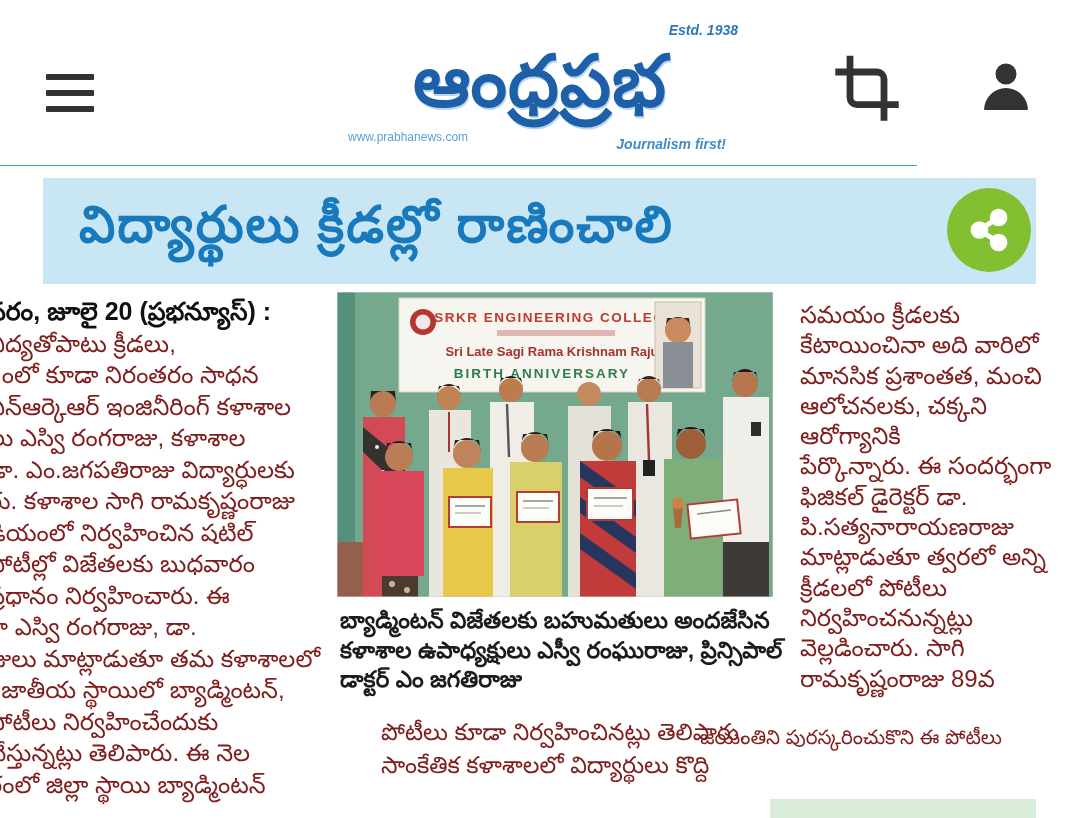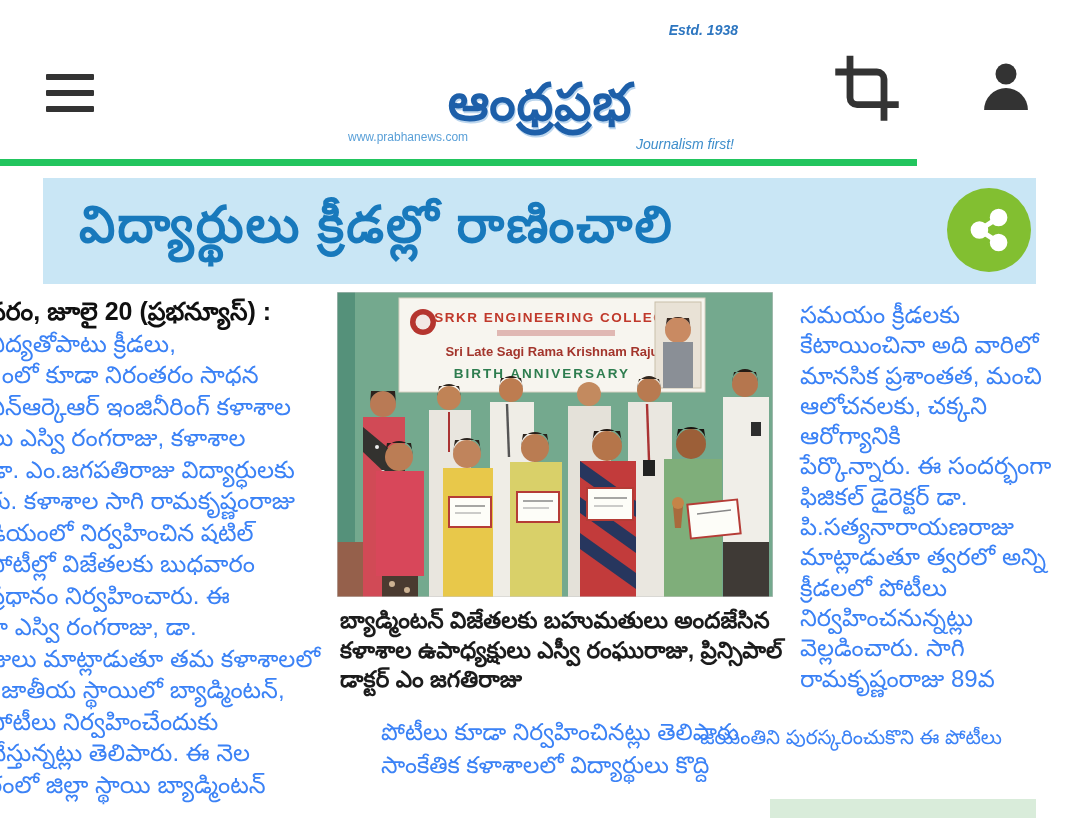--- a/index.html
+++ b/index.html
@@ -5,46 +5,46 @@
   * { margin:0; padding:0; box-sizing:border-box; }
   html,body { width:1073px; height:818px; }
   body {
     position:relative; overflow:hidden; background:#ffffff;
     font-family:"Liberation Sans","DejaVu Sans",sans-serif;
     -webkit-font-smoothing:antialiased;
   }
 
   
   .header { position:absolute; left:0; top:0; width:917px; height:166px;
-            background:#fff; border-bottom:7px solid #22c55e; }
+            background:#fff; border-bottom:1px solid #22c55e; }
   .menu-btn { position:absolute; left:46px; top:74px; width:48px; height:38px; cursor:pointer; }
   .menu-btn span { display:block; height:6px; background:#333; margin-bottom:10px; border-radius:1px; }
   .logo-wrap { position:absolute; left:338px; top:14px; width:404px; height:142px; cursor:pointer; }
   .estd { position:absolute; right:4px; top:8px; font-size:14px; font-style:italic;
           font-weight:bold; color:#2d76c0; }
   .logo-text { position:absolute; left:0; right:0; top:26px; text-align:center;
-          font-size:52px; font-weight:bold; color:#1d5fa9; letter-spacing:1px;
-          text-shadow:1px 2px 0 #bcd6ee; white-space:nowrap;margin-top:32px; }
+          font-size:72px; font-weight:bold; color:#1d5fa9; letter-spacing:1px;
+          text-shadow:1px 2px 0 #bcd6ee; white-space:nowrap; }
   .logo-web { position:absolute; left:10px; bottom:12px; font-size:12px; color:#5aa0d8; }
-  .logo-tag { position:absolute; right:8px; bottom:4px; font-size:14px; font-style:italic;
-          font-weight:normal; color:#3f8ecb; }
+  .logo-tag { position:absolute; right:16px; bottom:4px; font-size:14px; font-style:italic;
+          font-weight:bold; color:#3f8ecb; }
   .crop-btn { position:absolute; left:833px; top:55px; width:68px; height:68px; cursor:pointer; }
   .profile-btn { position:absolute; left:971px; top:53px; width:70px; height:70px; cursor:pointer; }
 
   
   .headline-bar { position:absolute; left:43px; top:178px; width:993px; height:106px;
           background:#c9e6f5; display:flex; align-items:center; }
   .headline-text { padding-left:36px; font-size:51px; font-weight:bold; color:#1879bc;
           letter-spacing:2px; white-space:nowrap; }
   .share-btn { position:absolute; left:947px; top:188px; width:84px; height:84px;
           border-radius:50%; background:#82bf31; display:flex; align-items:center;
           justify-content:center; cursor:pointer; }
 
   
-  .tline { white-space:nowrap; color:#3b82f6; }
+  .tline { white-space:nowrap; color:#7f1d1d; }
   .col-left { position:absolute; left:-12px; top:296px; width:348px;
           font-size:24px; line-height:31.5px; }
   .col-left .tline:first-child { font-weight:bold; color:#101010; font-size:25px; }
 
   .col-right { position:absolute; left:800px; top:300px; width:270px;
           font-size:24px; line-height:30.3px; }
   .col-right-bottom { position:absolute; left:700px; top:722px; width:370px;
           font-size:20px; line-height:31px; }
 
   .photo-frame { position:absolute; left:337px; top:292px; width:436px; height:305px; }

